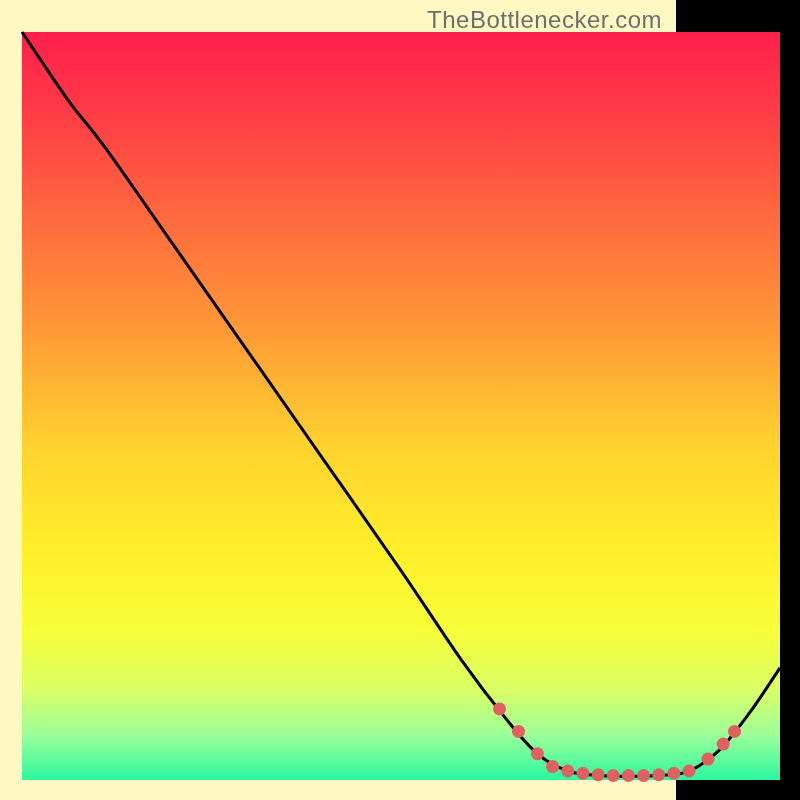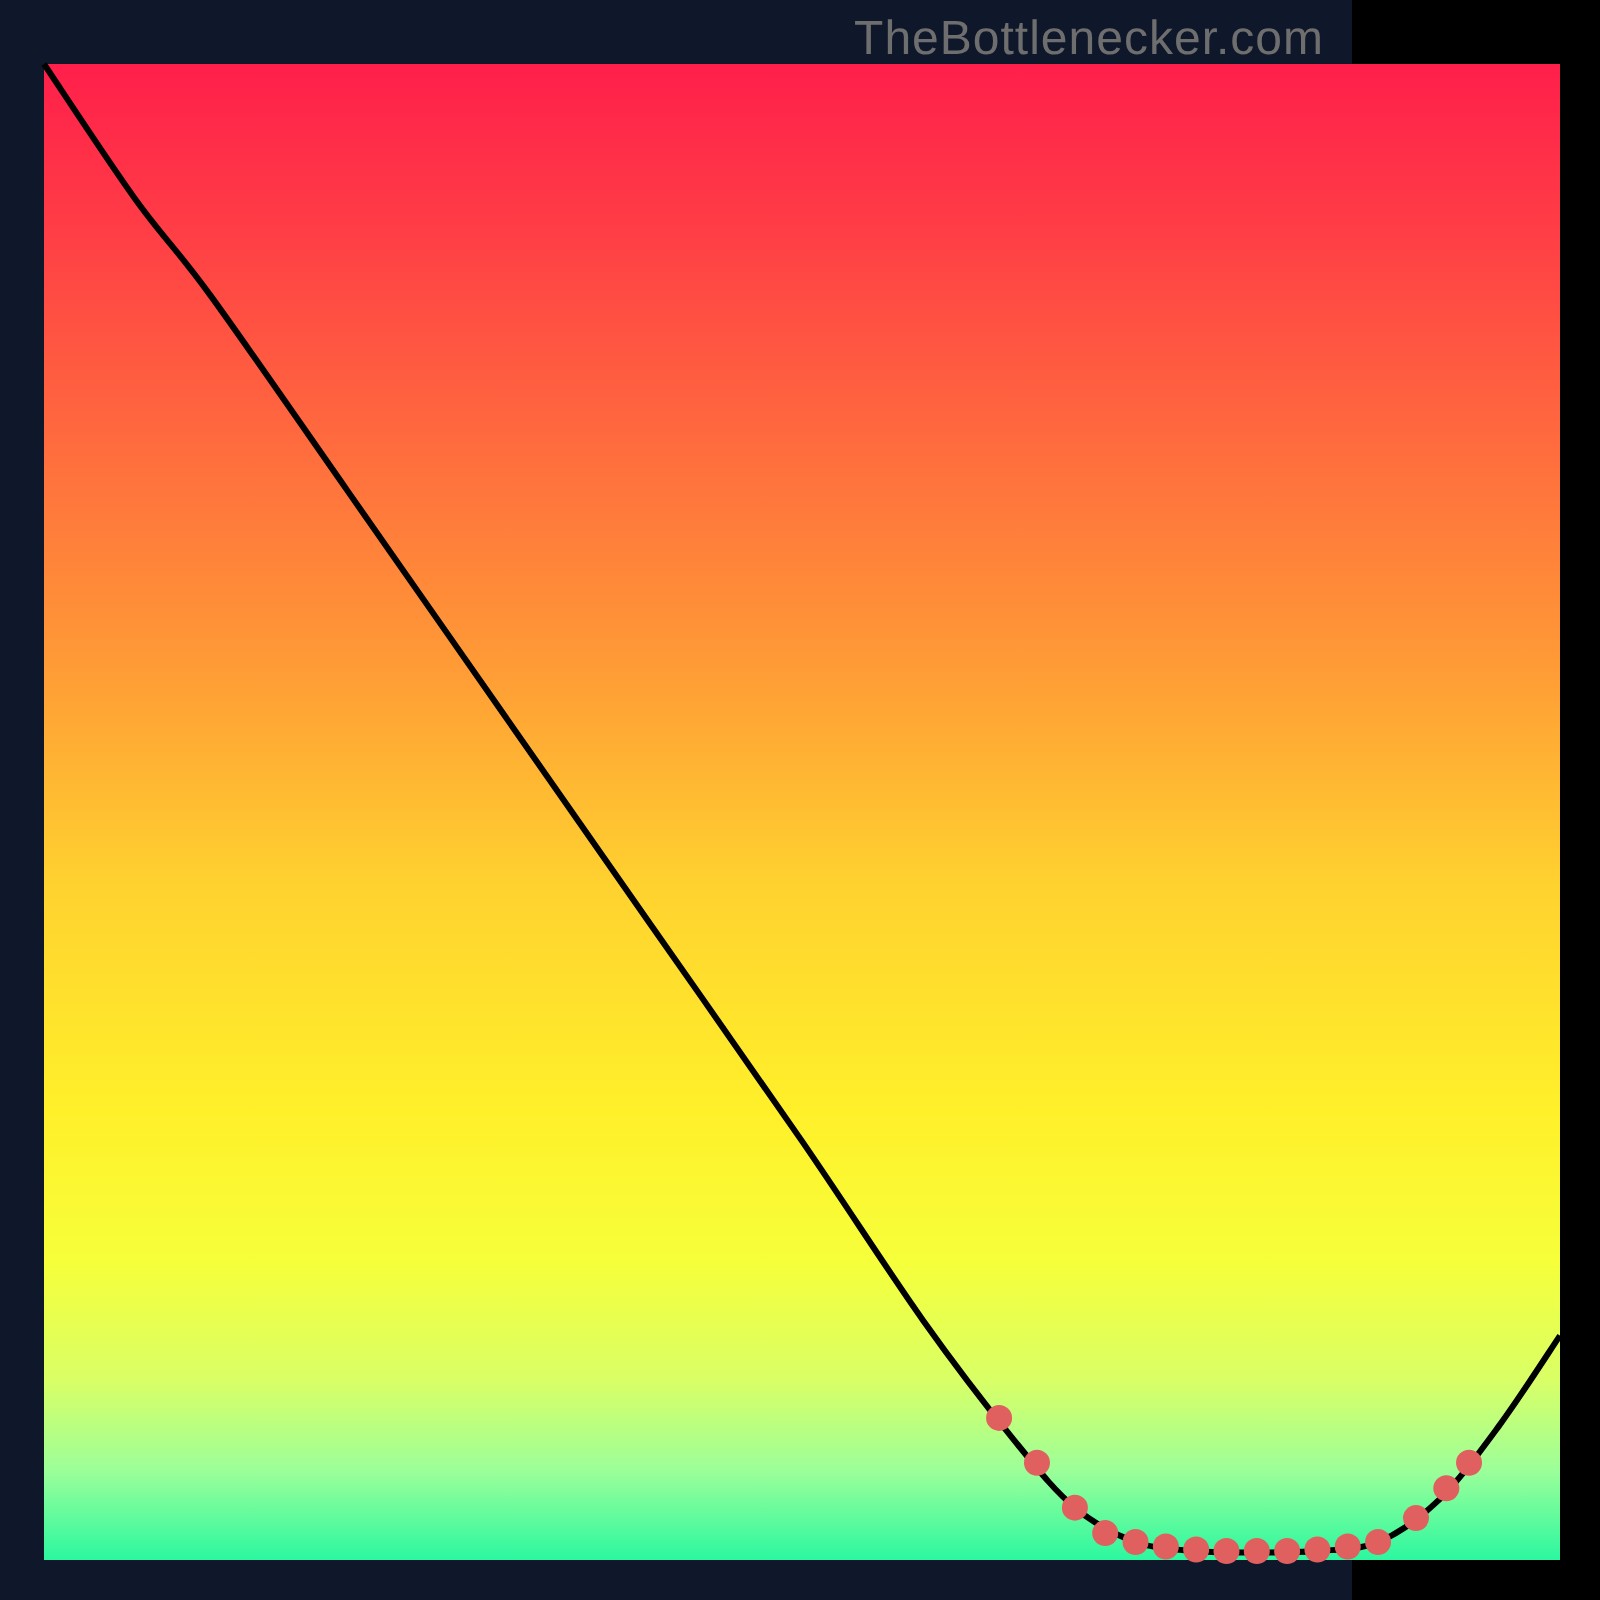--- a/index.html
+++ b/index.html
@@ -8,21 +8,21 @@
     width: 800px;
     height: 800px;
     background: #000;
     overflow: hidden;
     font-family: Arial, Helvetica, sans-serif;
   }
   .stage {
     position: relative;
     width: 676px;
     height: 800px;
-    background: #0f172a;
+    background: #fef9c3;
   }
   .watermark {
     position: absolute;
     top: 6px;
     right: 14px;
     color: #6e6e6e;
     font-size: 24px;
     font-weight: 500;
     letter-spacing: 0.5px;
     z-index: 5;

